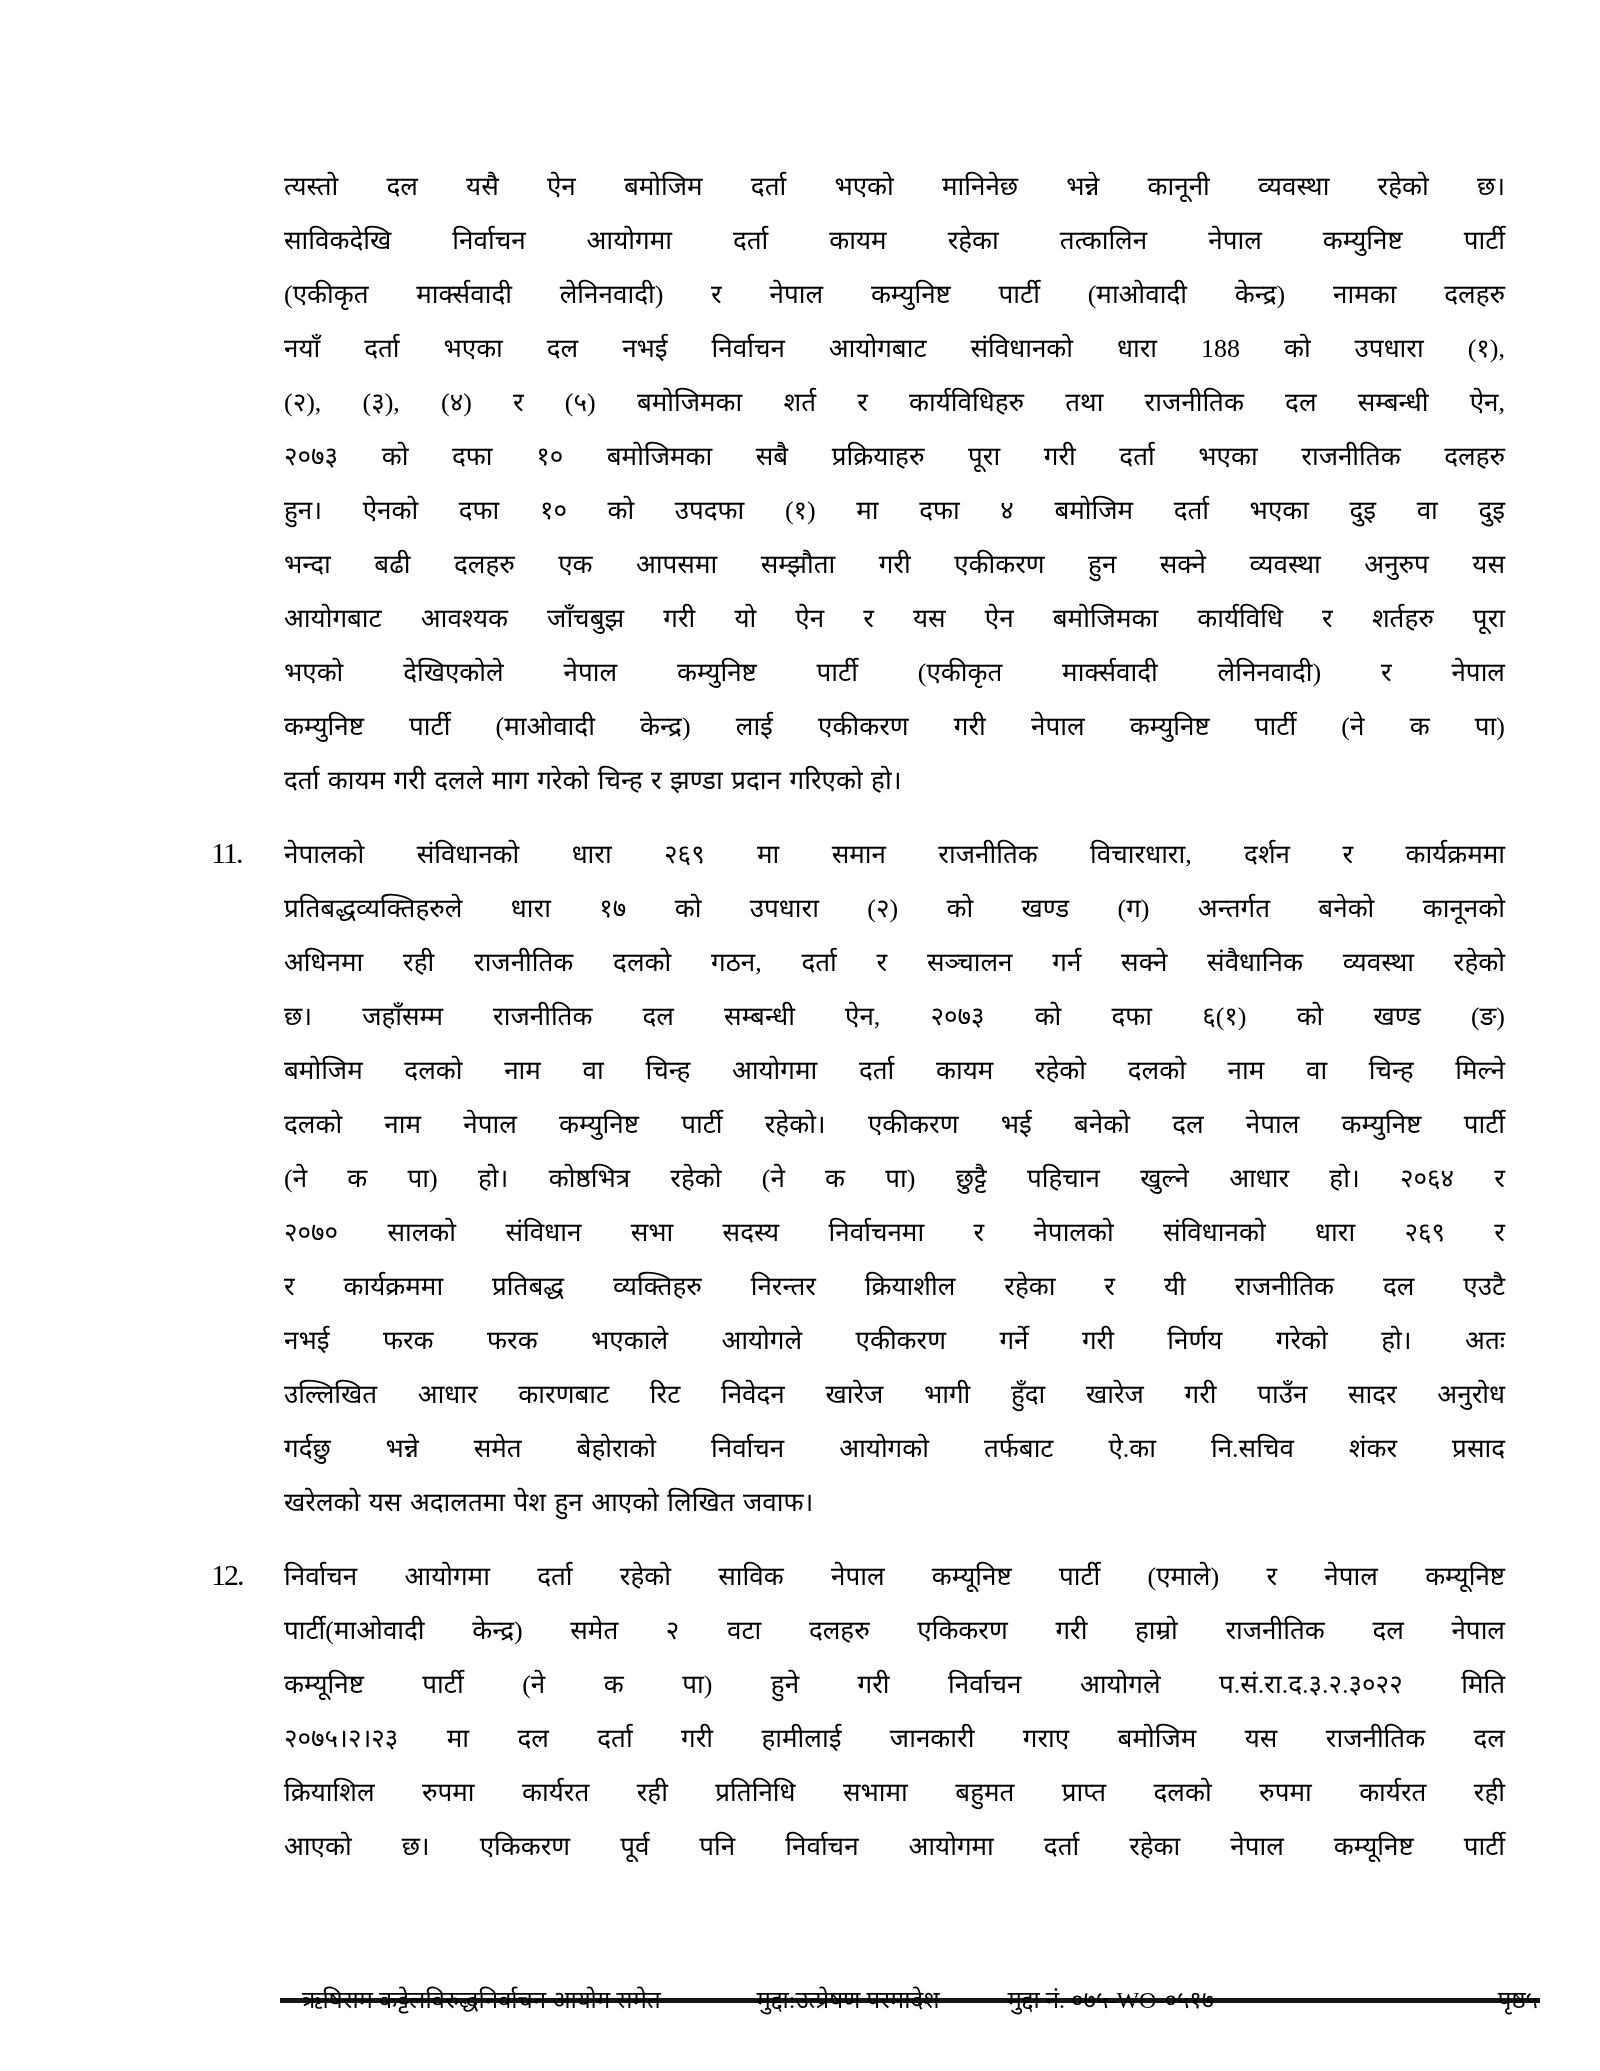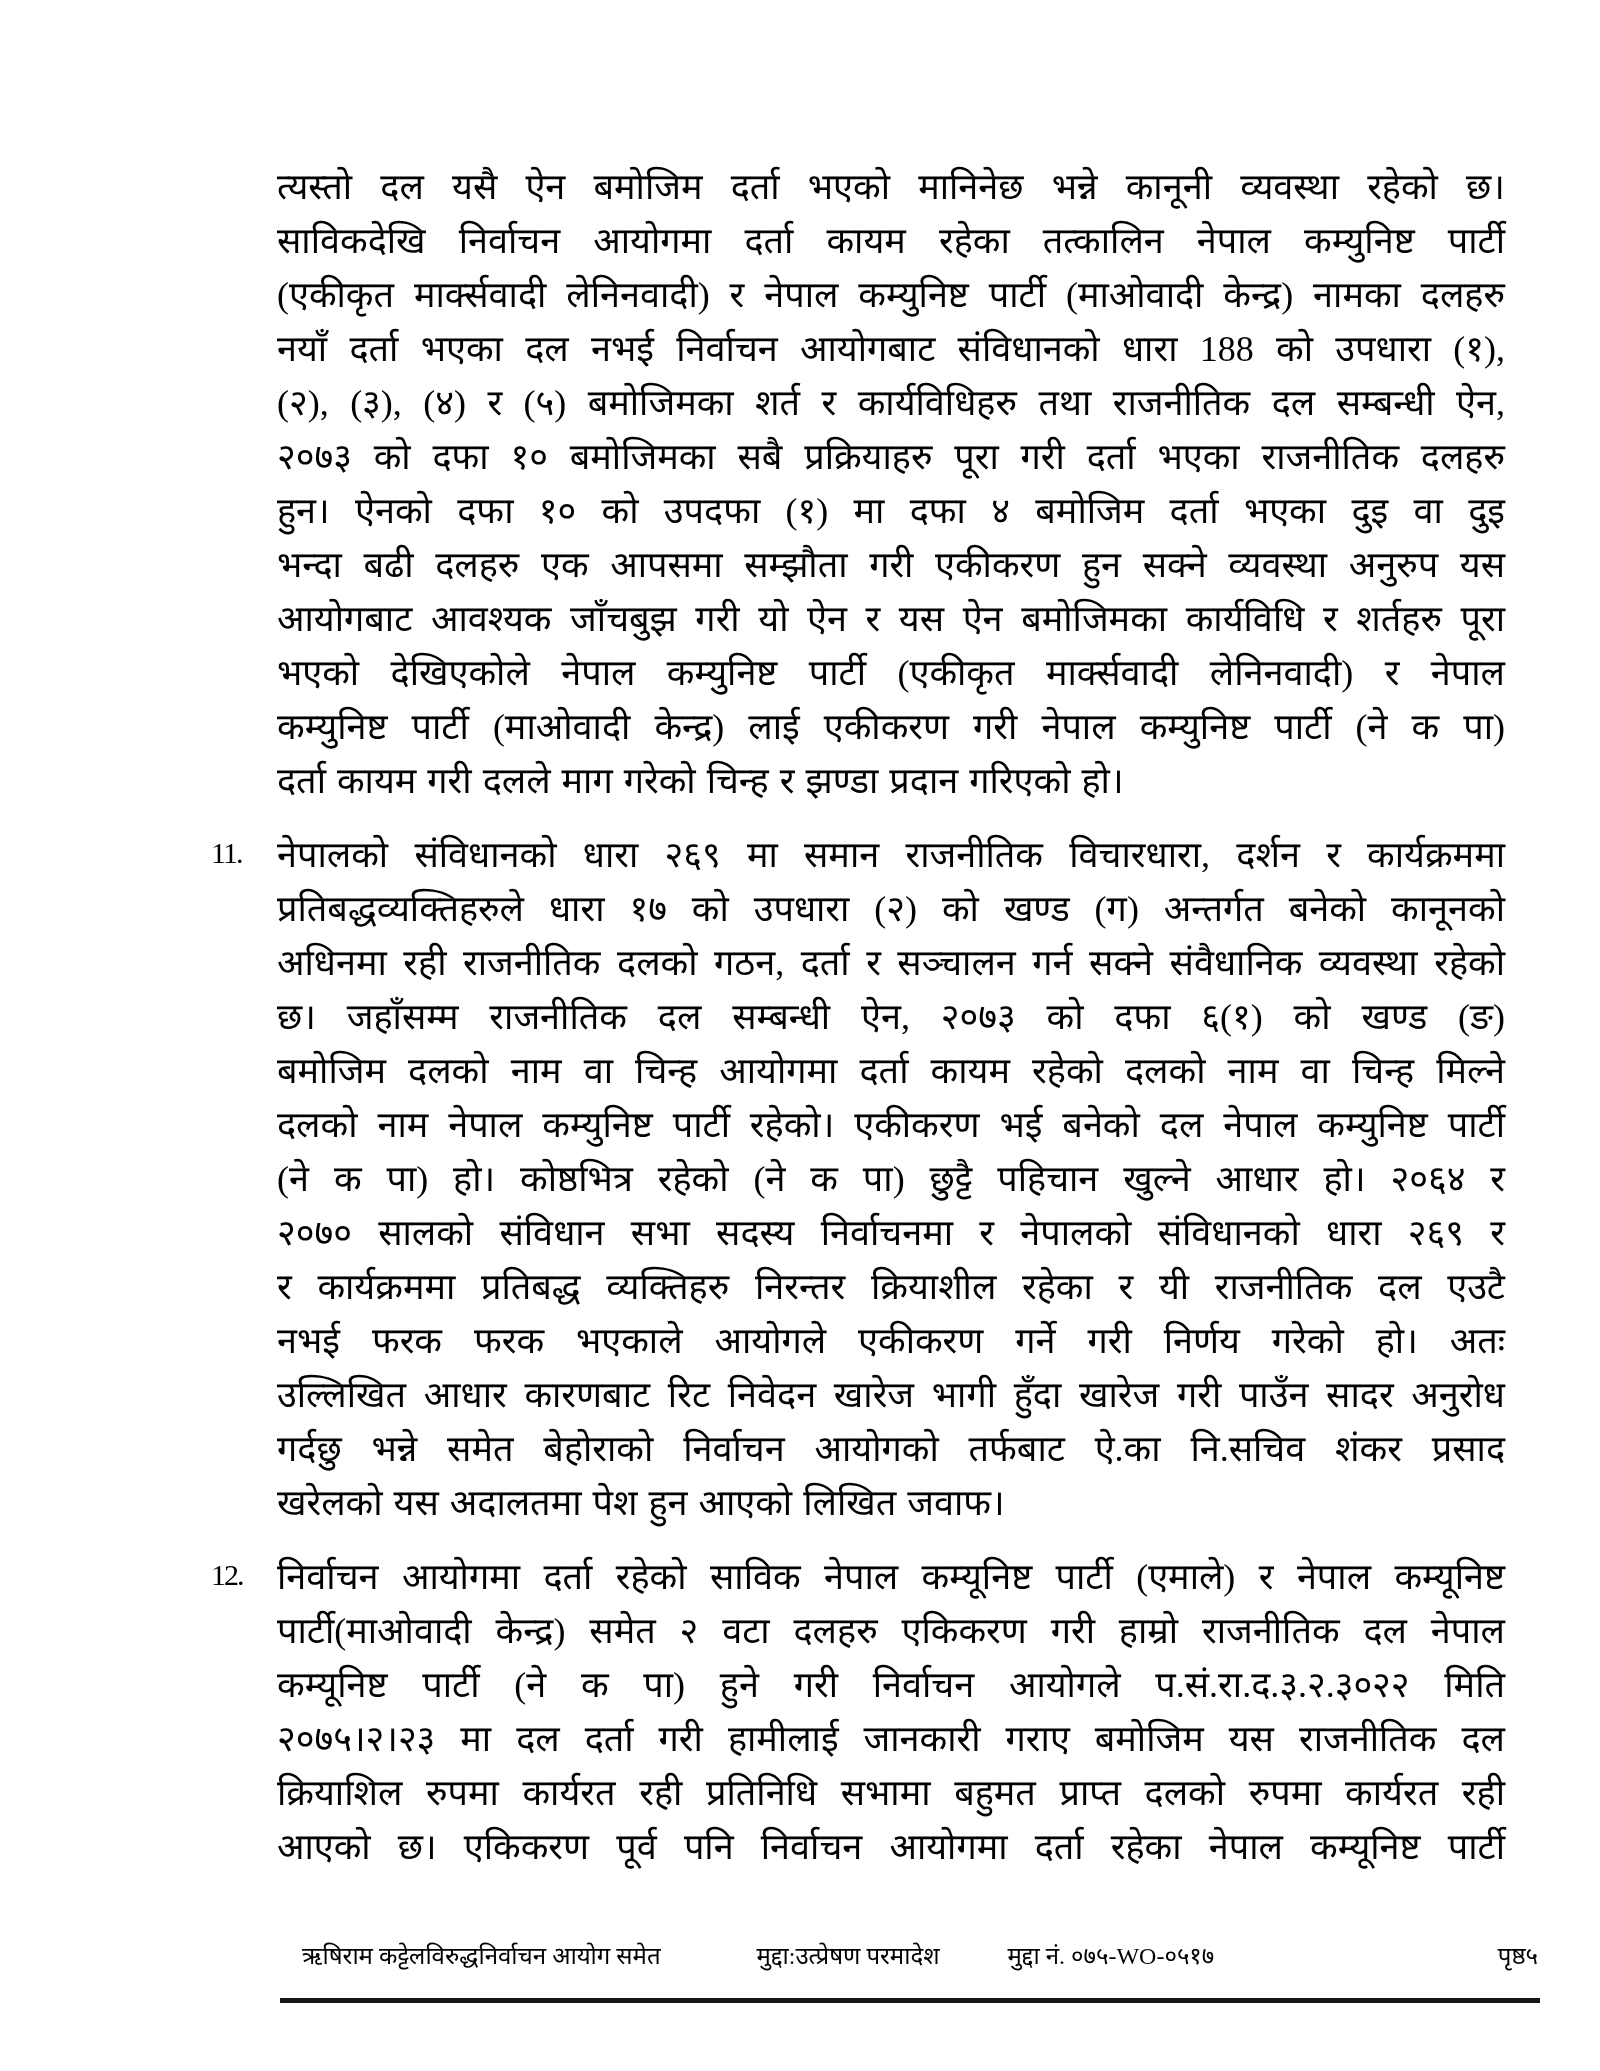--- a/index.html
+++ b/index.html
@@ -34,42 +34,43 @@
   }
   .marker {
     position: absolute;
     left: -66px;
     top: 8px;
     font-size: 30px;
     letter-spacing: -2px;
     font-stretch: condensed;
   }
   .line {
-    font-size: 36px;
+    font-size: 26px;
     line-height: 54px;
     text-align: justify;
     text-align-last: justify;
     word-spacing: 2px;
+    margin-left: 7px;
   }
   .line.last {
     text-align: left;
     text-align-last: left;
   }
   .footer-rule {
     position: absolute;
     left: 280px;
     top: 1998px;
     width: 1260px;
     height: 5px;
     background: #161616;
   }
   .footer-row {
     position: absolute;
     left: 280px;
-    top: 1936px;
+    top: 1980px;
     width: 1260px;
     display: flex;
     align-items: center;
     font-size: 24px;
     line-height: 40px;
   }
   .f-parties { margin-left: 22px; }
   .f-type    { margin-left: 96px; }
   .f-number  { margin-left: 68px; }
   .f-page    { margin-left: auto; margin-right: 2px; }

